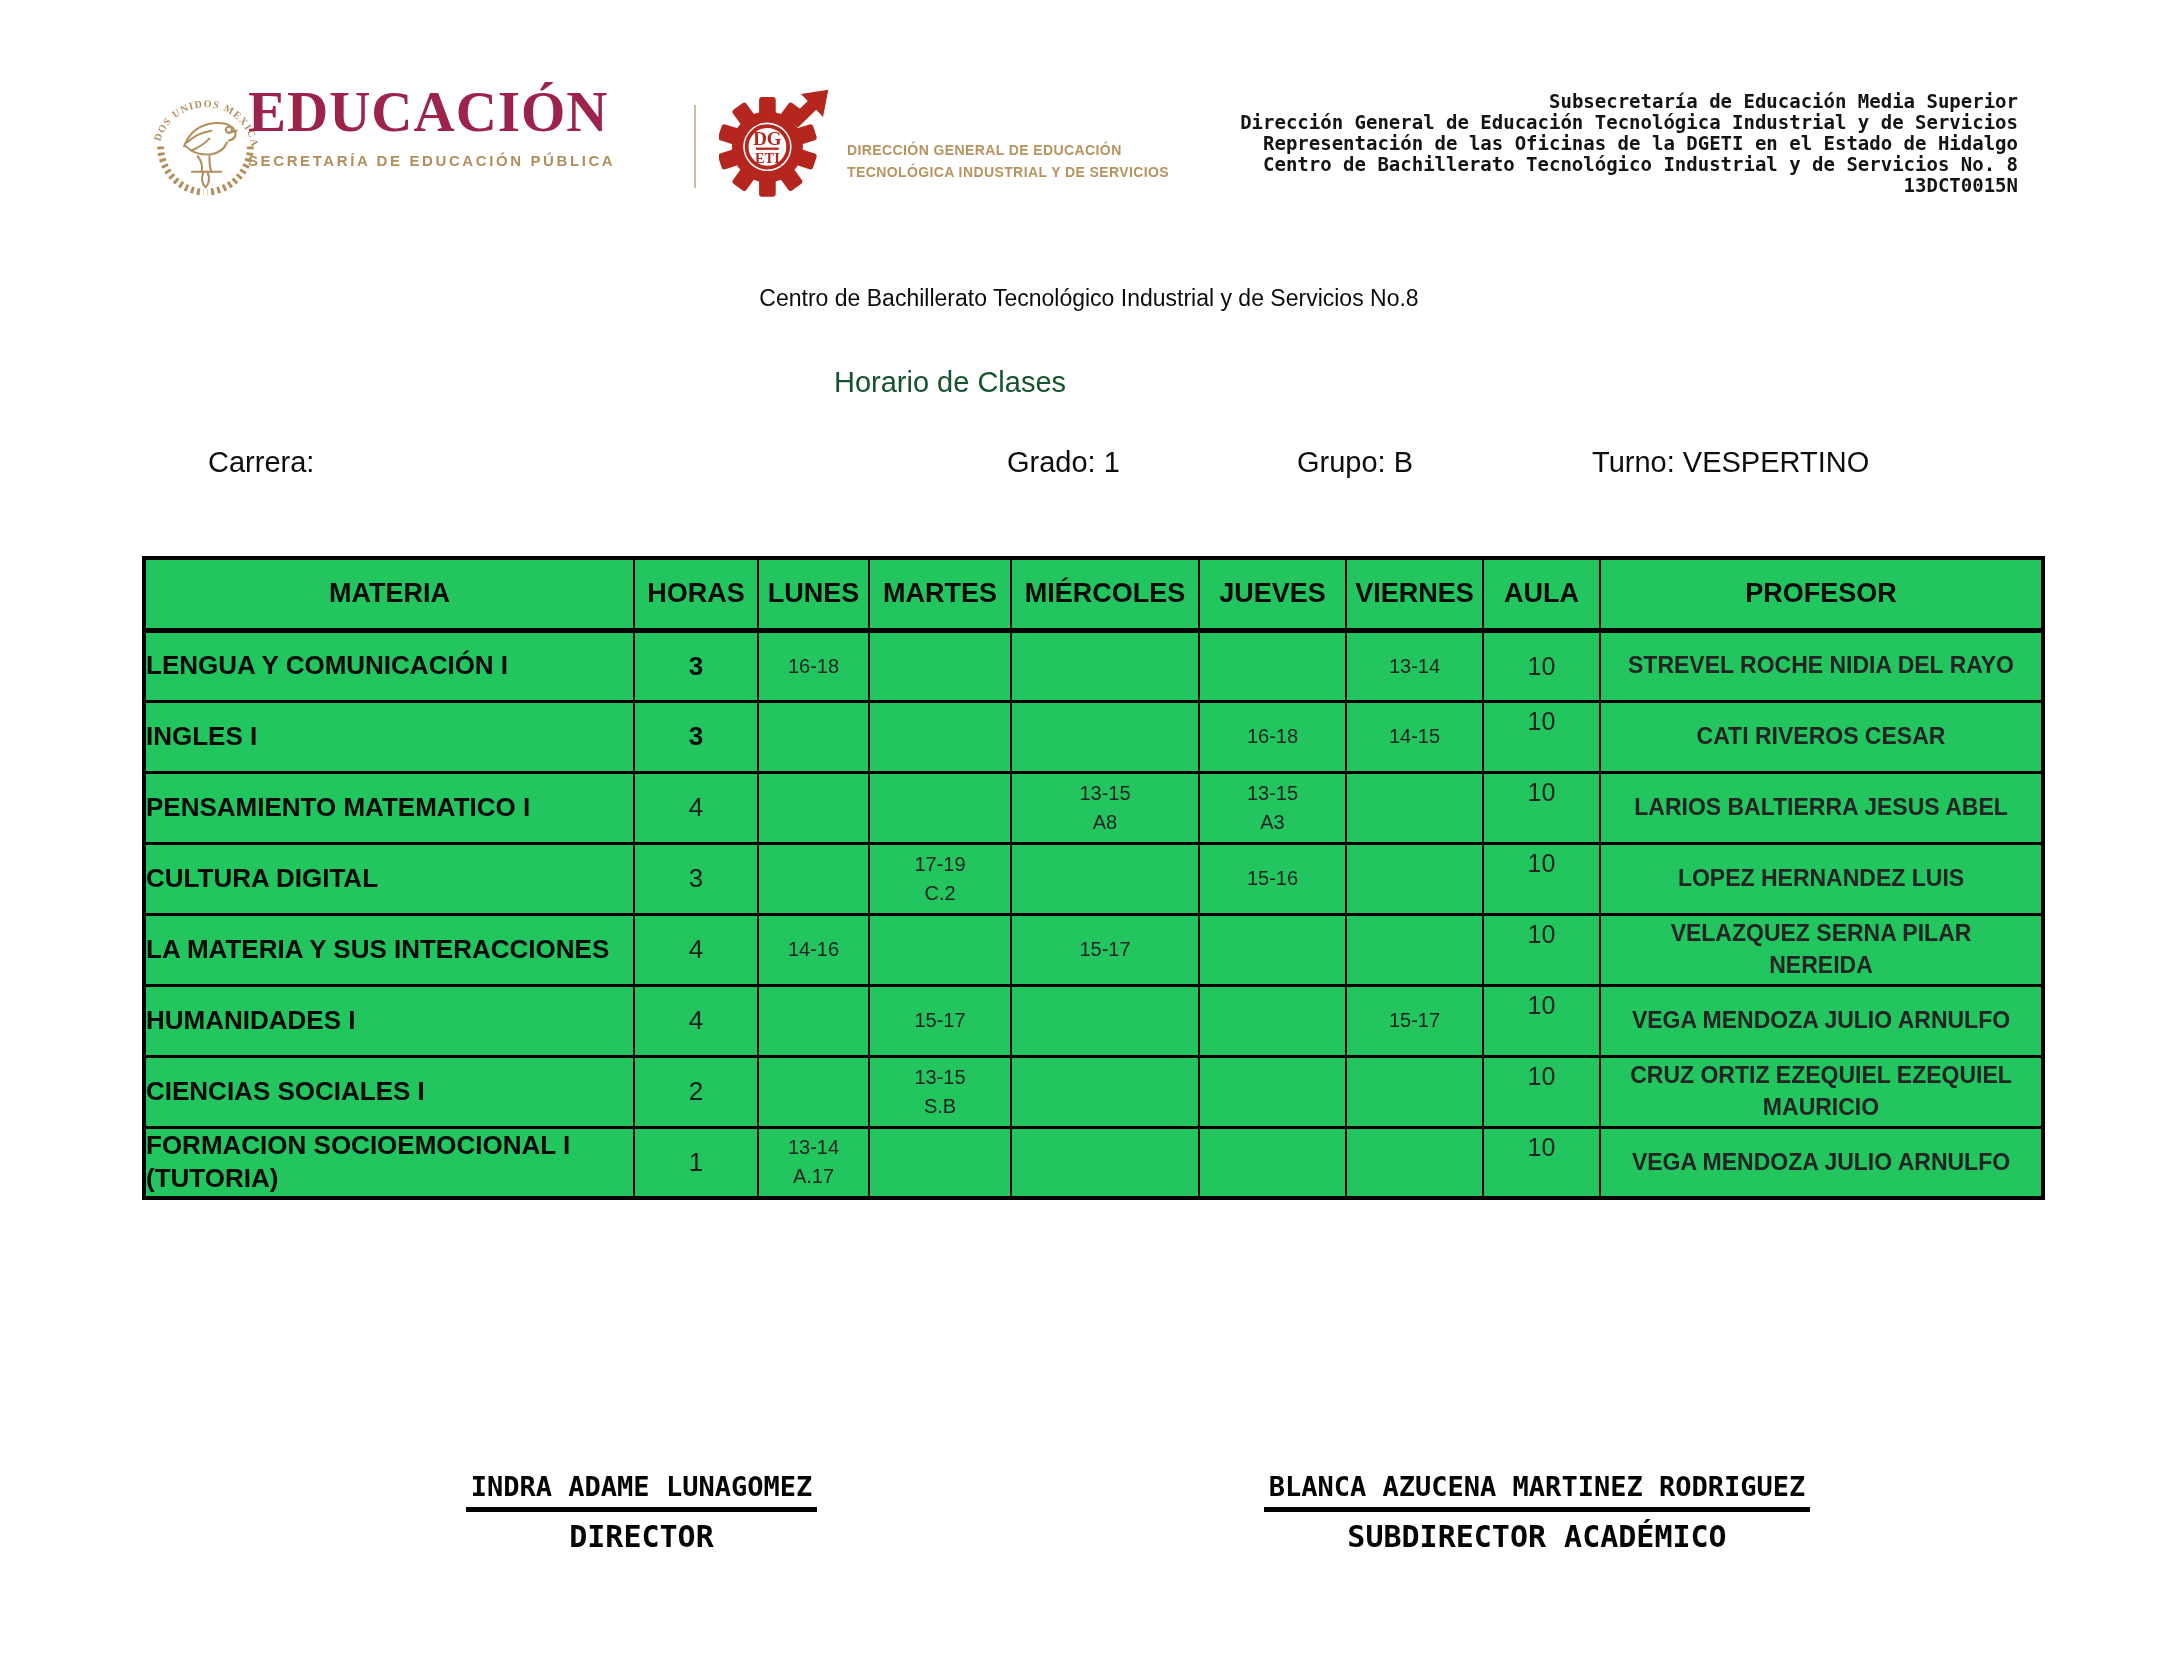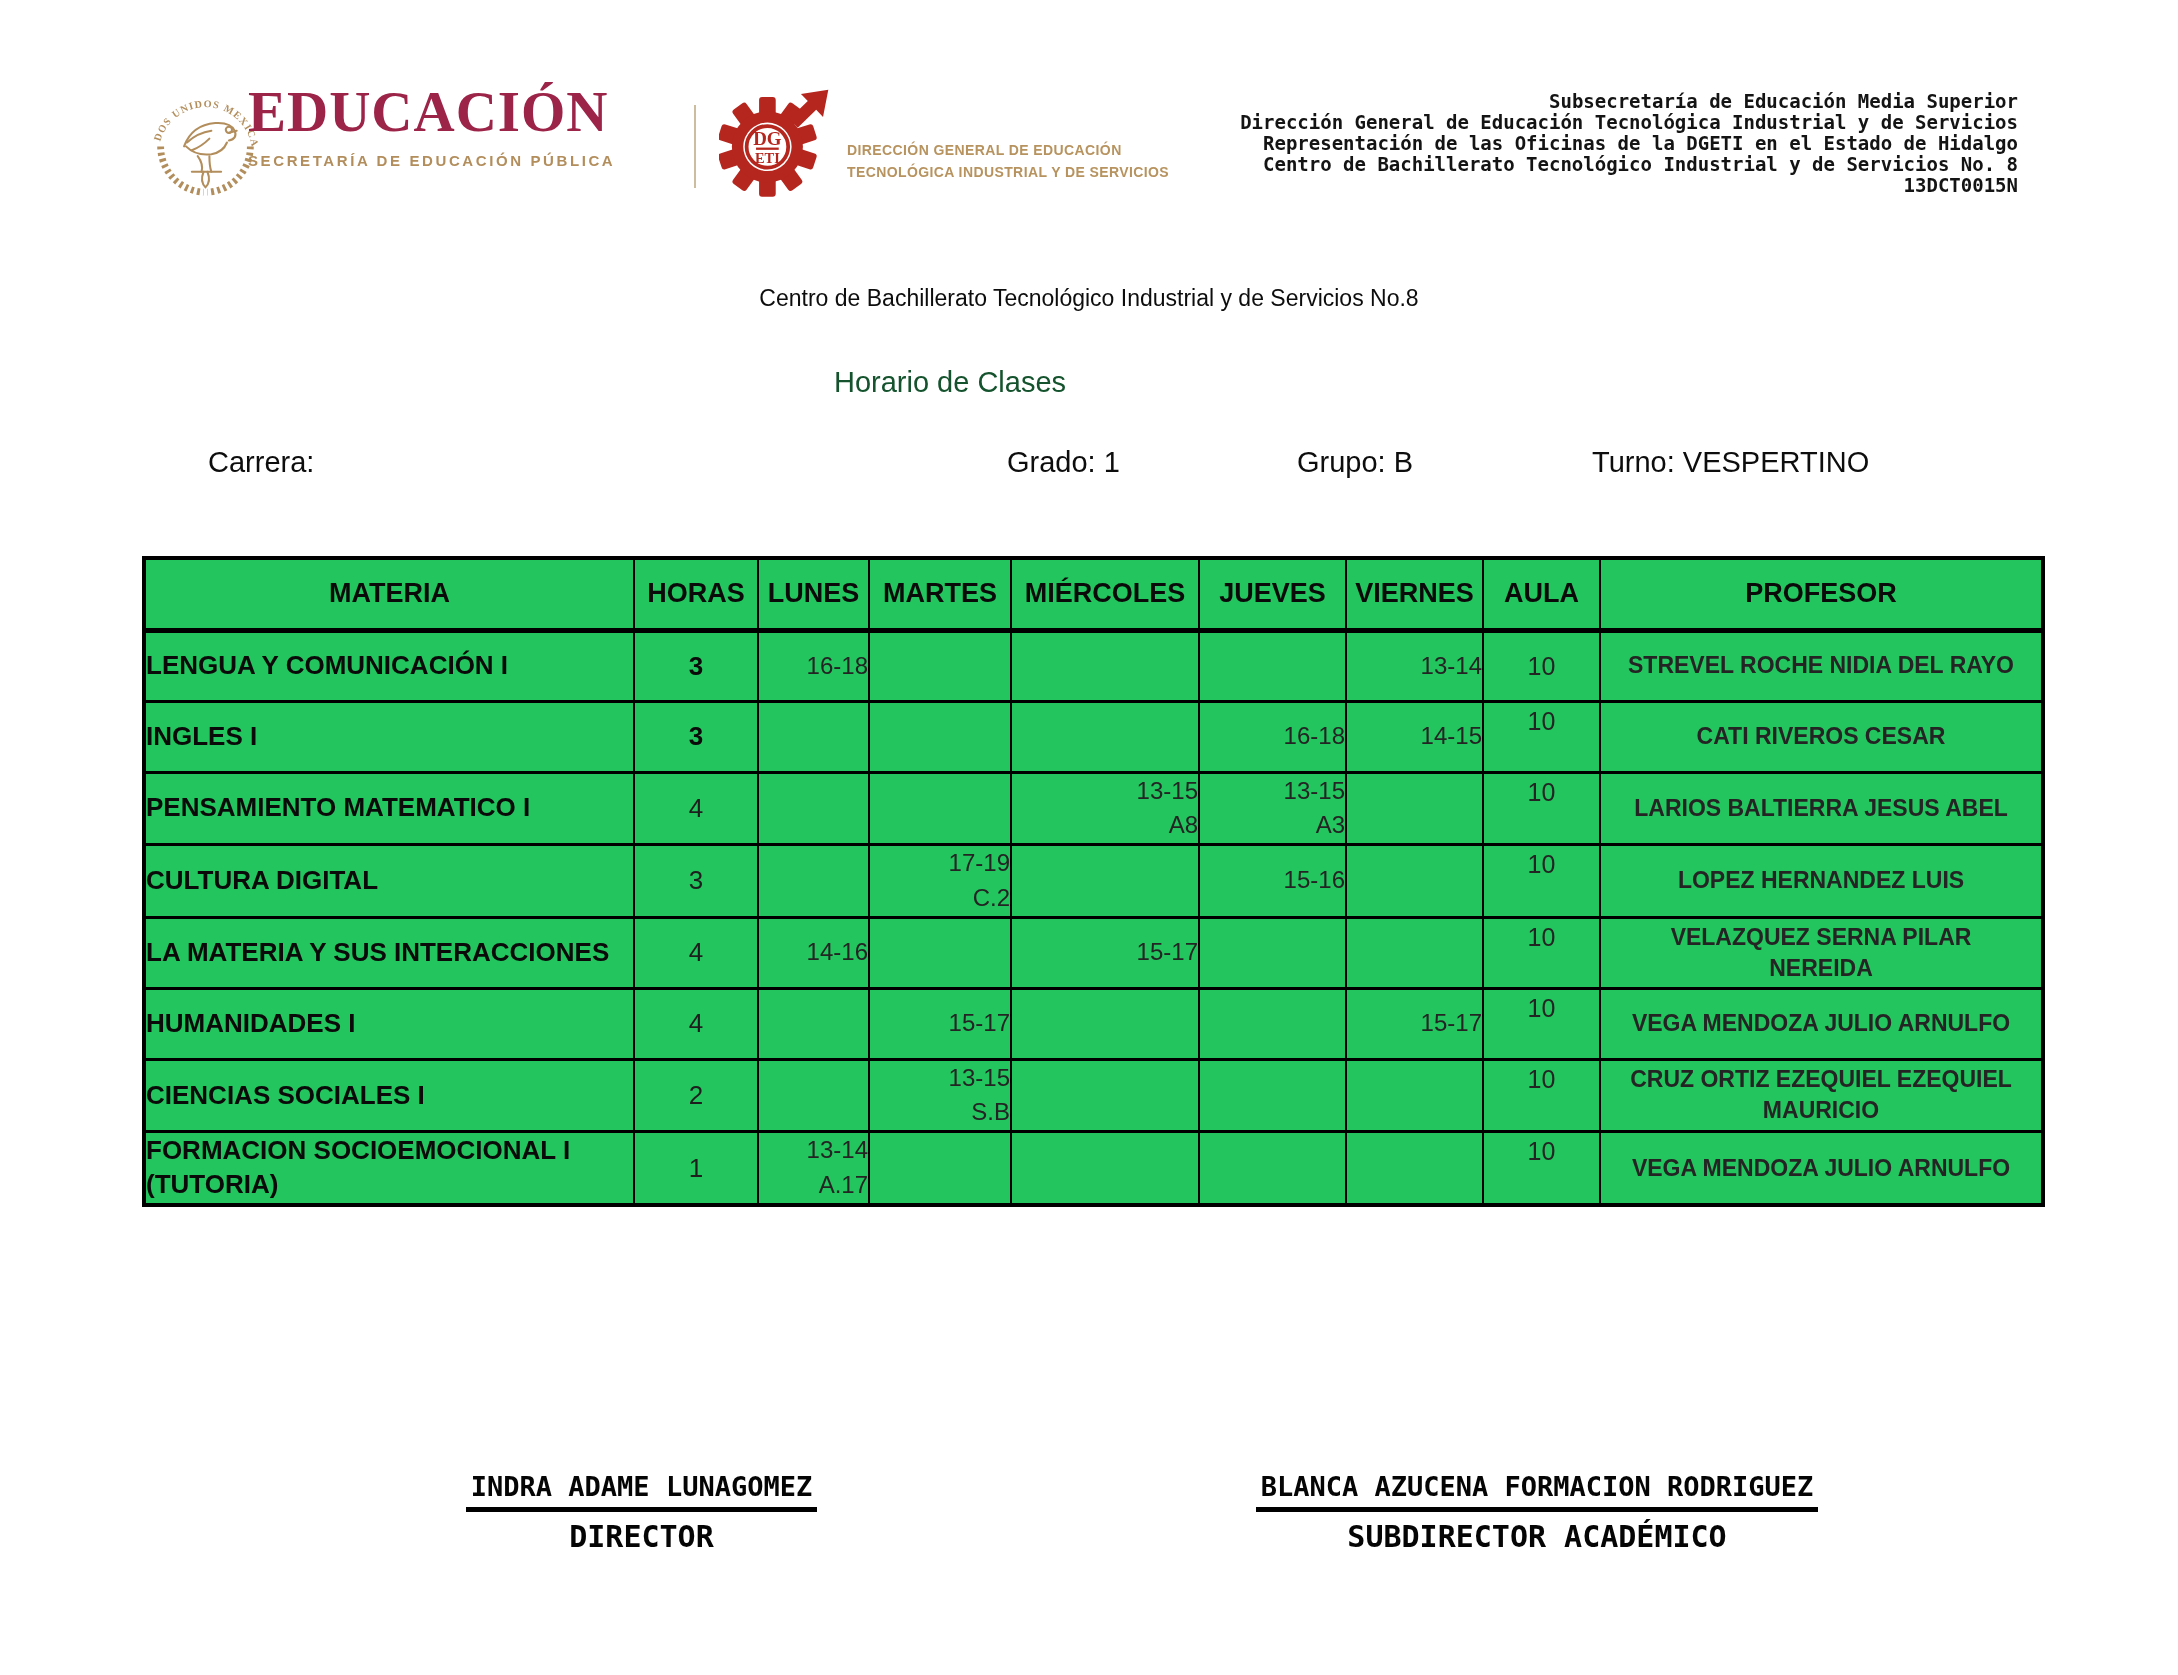--- a/index.html
+++ b/index.html
@@ -56,21 +56,21 @@
     padding:0; vertical-align:middle; overflow:hidden;
   }
   table.schedule th {
     height:72px; font-size:27px; font-weight:bold; text-align:center;
     border-bottom:5px solid #000; color:#0a0a0a;
   }
   table.schedule tr.r { height:71px; }
   td.m { font-size:26px; font-weight:bold; text-align:left; padding-left:15px; white-space:pre-line; line-height:1.3; color:#0a0a0a; }
   td.h { font-size:26px; text-align:center; color:#1e1e1e; }
   td.h.bold { font-weight:bold; color:#0a0a0a; }
-  td.d { font-size:24px; text-align:right; white-space:pre-line; line-height:1.45; color:#242424; }
+  td.d { font-size:20px; text-align:center; white-space:pre-line; line-height:1.45; color:#242424; }
   td.a { font-size:25px; text-align:center; color:#242424; }
   td.a.top { vertical-align:top; padding-top:4px; }
   td.p { font-size:23px; text-align:center; white-space:pre-line; line-height:1.35; color:#242424;font-weight:bold; }
 
   
   .sig-block { position:absolute; text-align:center; font-family:"DejaVu Sans Mono", monospace; font-weight:bold; color:#050505; }
   .sig-left  { left:394px;  top:1471px; width:495px; }
   .sig-right { left:1255px; top:1471px; width:564px; }
   .sig-name  { display:inline-block; font-size:27px; letter-spacing:0px; border-bottom:5px solid #000; padding:0 5px 5px 5px; white-space:nowrap; }
   .sig-title { margin-top:7px; font-size:30px; white-space:nowrap; }
@@ -296,18 +296,18 @@
           <td class="p">VEGA MENDOZA JULIO ARNULFO</td>
         </tr>
       </tbody>
   </table>
 
   <div class="sig-block sig-left">
     <div><span class="sig-name">INDRA ADAME LUNAGOMEZ</span></div>
     <div class="sig-title">DIRECTOR</div>
   </div>
   <div class="sig-block sig-right">
-    <div><span class="sig-name">BLANCA AZUCENA FORMACION RODRIGUEZ</span></div>
+    <div><span class="sig-name">BLANCA AZUCENA MARTINEZ RODRIGUEZ</span></div>
     <div class="sig-title">SUBDIRECTOR ACADÉMICO</div>
   </div>
 
 </div>
 
 
 </body></html>

